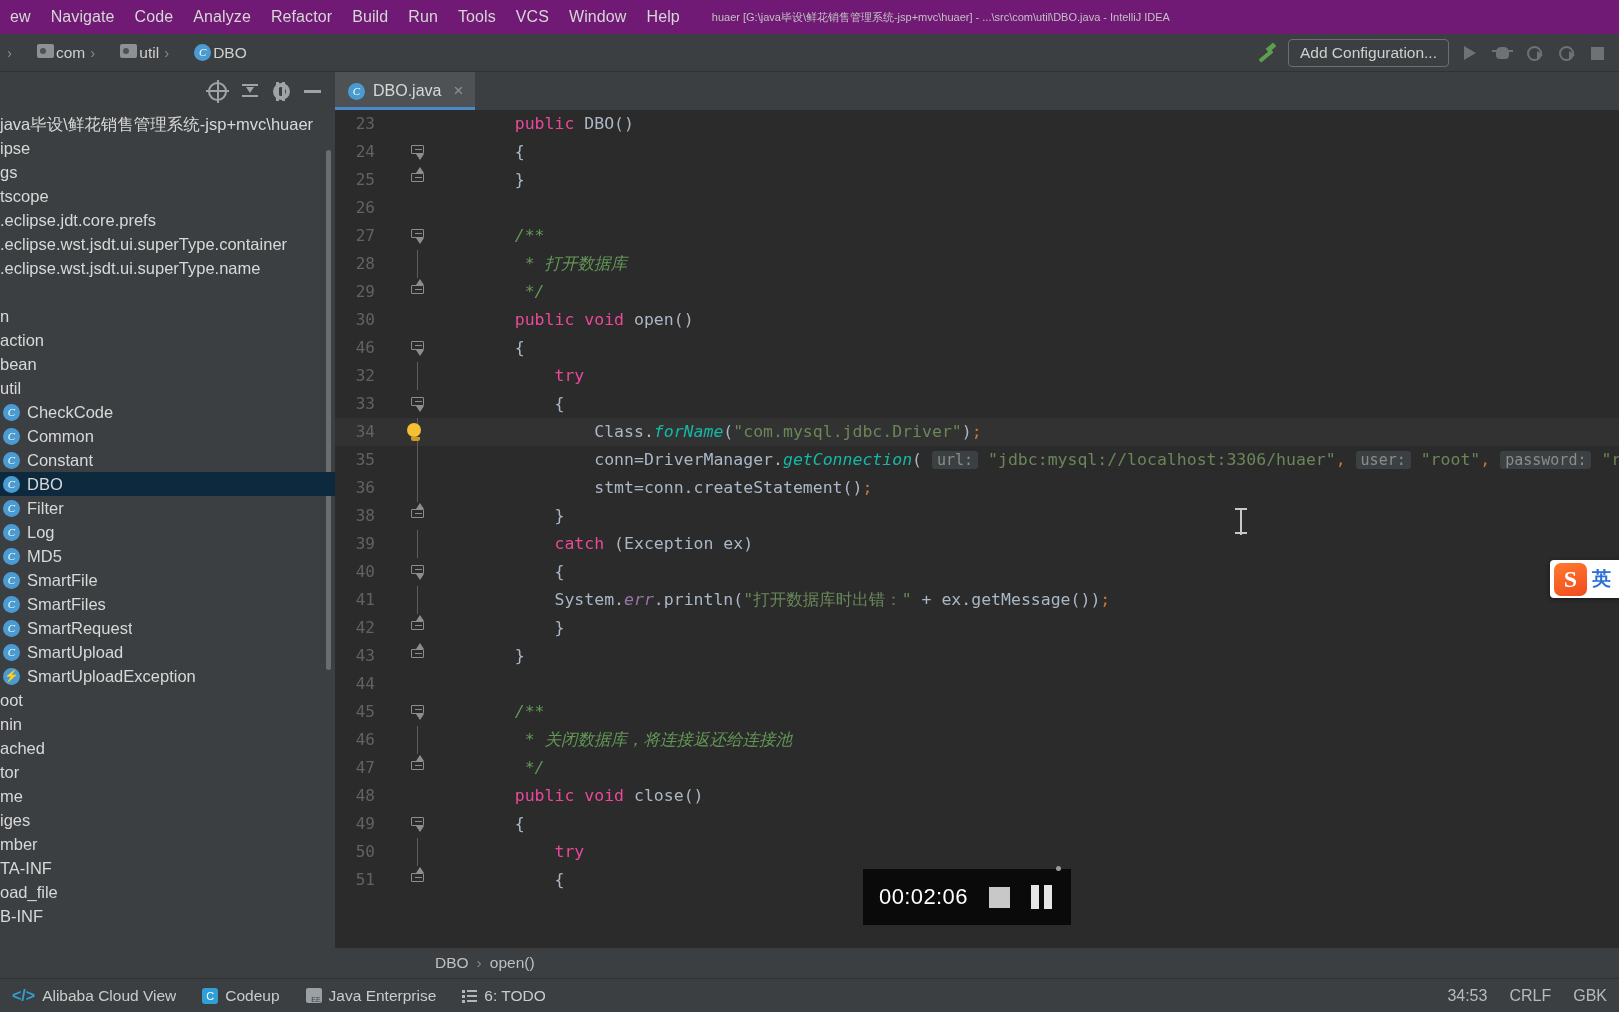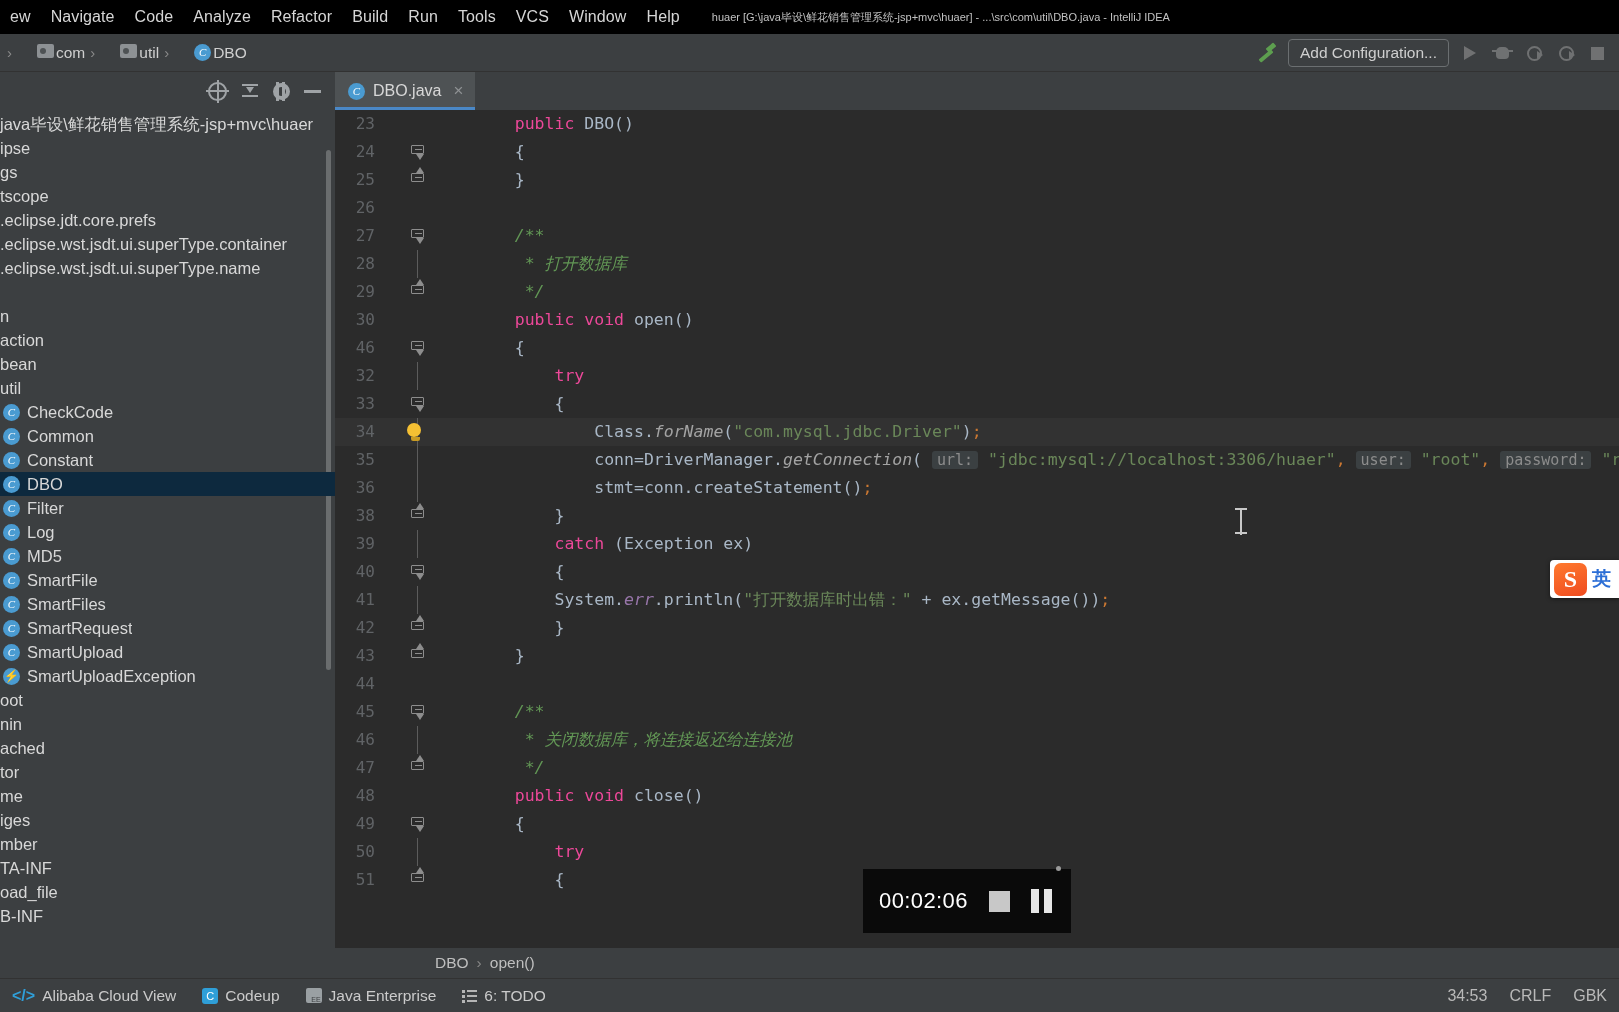--- a/index.html
+++ b/index.html
@@ -7,21 +7,21 @@
     width: 1619px; height: 1012px;
     background: #3c3f41;
     font-family: "Liberation Sans", sans-serif;
     overflow: hidden;
     color: #bbbbbb;
   }
   .app { position: relative; width: 1619px; height: 1012px; display: flex; flex-direction: column; }
 
   
   .menubar {
-    height: 34px; background: #000000; display: flex; align-items: center;
+    height: 34px; background: #701a75; display: flex; align-items: center;
     flex: 0 0 34px; padding-left: 0px; position: relative;
   }
   .menubar .mitem {
     font-size: 16px; color: #d6d6d6; padding: 2px 10px; white-space: nowrap;
     letter-spacing: .1px;
   }
   .win-title {
     margin-left: 22px; font-size: 11px; color: #c2c2c2; white-space: nowrap;
   }
 
@@ -145,21 +145,21 @@
   }
   .gutter {
     width: 78px; flex: 0 0 78px; position: relative; height: 28px;
   }
   .code { flex: 1 1 auto; white-space: pre; padding-left: 14px; color: #a9b7c6; }
 
   
   .kw   { color: #ec4899; }
   .str  { color: #6a8759; }
   .cmt  { color: #629755; font-style: italic; }
-  .mth  { color: #a3a3a3; }
+  .mth  { color: #14b8a6; }
   .fld  { color: #9876aa; }
   .plain{ color: #a9b7c6; }
   .semi { color: #cc7832; }
   .ital { font-style: italic; }
   .hintlbl {
     background:#3b4042; color:#8c8c8c; border-radius:3px; padding:0 5px;
     font-size: 15px; font-style: normal;
   }
 
   
@@ -210,21 +210,21 @@
   .codeup-ic { width:16px;height:16px;background:#2f9fd8;border-radius:3px;color:#fff;font-size:11px;text-align:center;line-height:16px;}
   .je-ic { width:16px;height:15px;background:#9aa0a3;border-radius:2px;position:relative;}
   .je-ic::after{content:"EE";position:absolute;right:1px;bottom:0;font-size:7px;color:#3c3f41;}
   .todo-ic { width:15px;height:12px;position:relative; }
   .todo-ic i{position:absolute;left:0;width:3px;height:3px;background:#b5b5b5;}
   .todo-ic b{position:absolute;left:5px;width:10px;height:2px;background:#b5b5b5;}
   .status-right { margin-left:auto; display:flex; gap:22px; color:#b9b9b9; font-size:16px; }
 
   
   .rec-widget {
-    position: absolute; left: 863px; top: 869px; width: 208px; height: 64px;
+    position: absolute; left: 863px; top: 869px; width: 208px; height: 56px;
     background: #0a0a0a; display: flex; align-items: center; justify-content: space-between;
     padding: 0 16px; z-index: 60;
   }
   .rec-time { color:#ffffff; font-size: 22px; font-family:"Liberation Sans", sans-serif; letter-spacing:.4px;}
   .rec-stop { width: 21px; height: 21px; background:#c8c8c8; }
   .rec-pause { width: 24px; height: 24px; display:flex; gap:5px; }
   .rec-pause span { width: 8px; height: 24px; background:#e6e6e6; }
   .rec-dot { position:absolute; right: 10px; top: -3px; width:5px;height:5px;border-radius:50%;background:#9a9a9a;}
 
   .ime {

